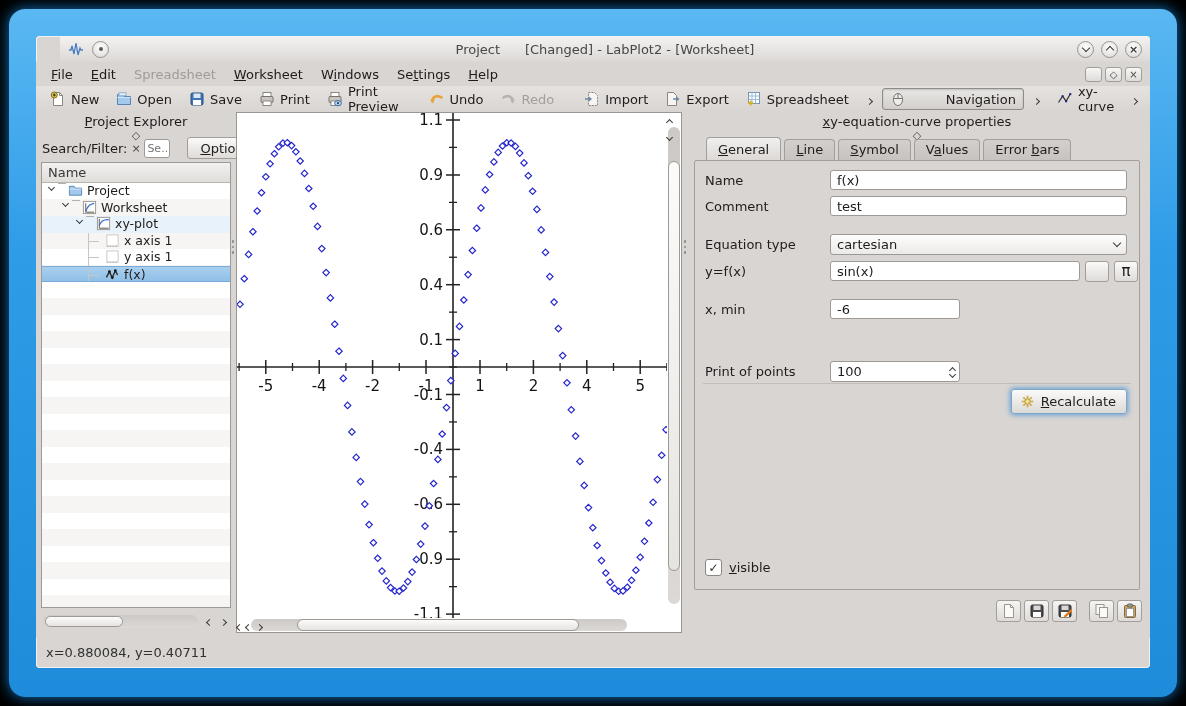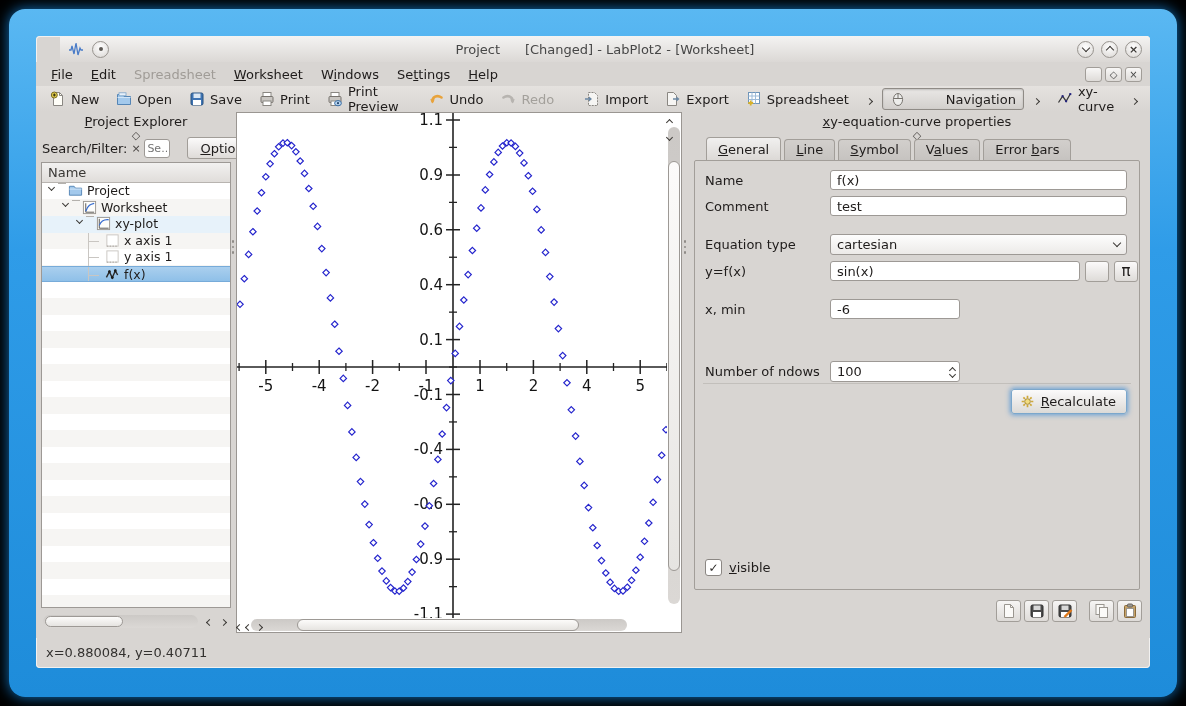--- a/index.html
+++ b/index.html
@@ -632,21 +632,21 @@
             <span class="flabel">y=f(x)</span>
             <input class="tinput" style="width: 250px; flex: 0 0 auto;" value="sin(x)">
             <span class="sqbtn" style="margin-left:5px;"></span>
             <span class="sqbtn" style="margin-left:5px;font-size:15px;">π</span>
           </div>
           <div class="frow" style="top:137px;">
             <span class="flabel">x, min</span>
             <input class="tinput" style="width: 130px; flex: 0 0 auto;" value="-6">
           </div>
           <div class="frow" style="top:199px;">
-            <span class="flabel">Number of ndows</span>
+            <span class="flabel">Print of points</span>
             <span class="spin">
               <span>100</span>
               <span class="arrows">
                 <span class="chev up small"></span>
                 <span class="chev small"></span>
               </span>
             </span>
           </div>
           <div class="divider" style="top:222px;"></div>
           <div class="recalc">

